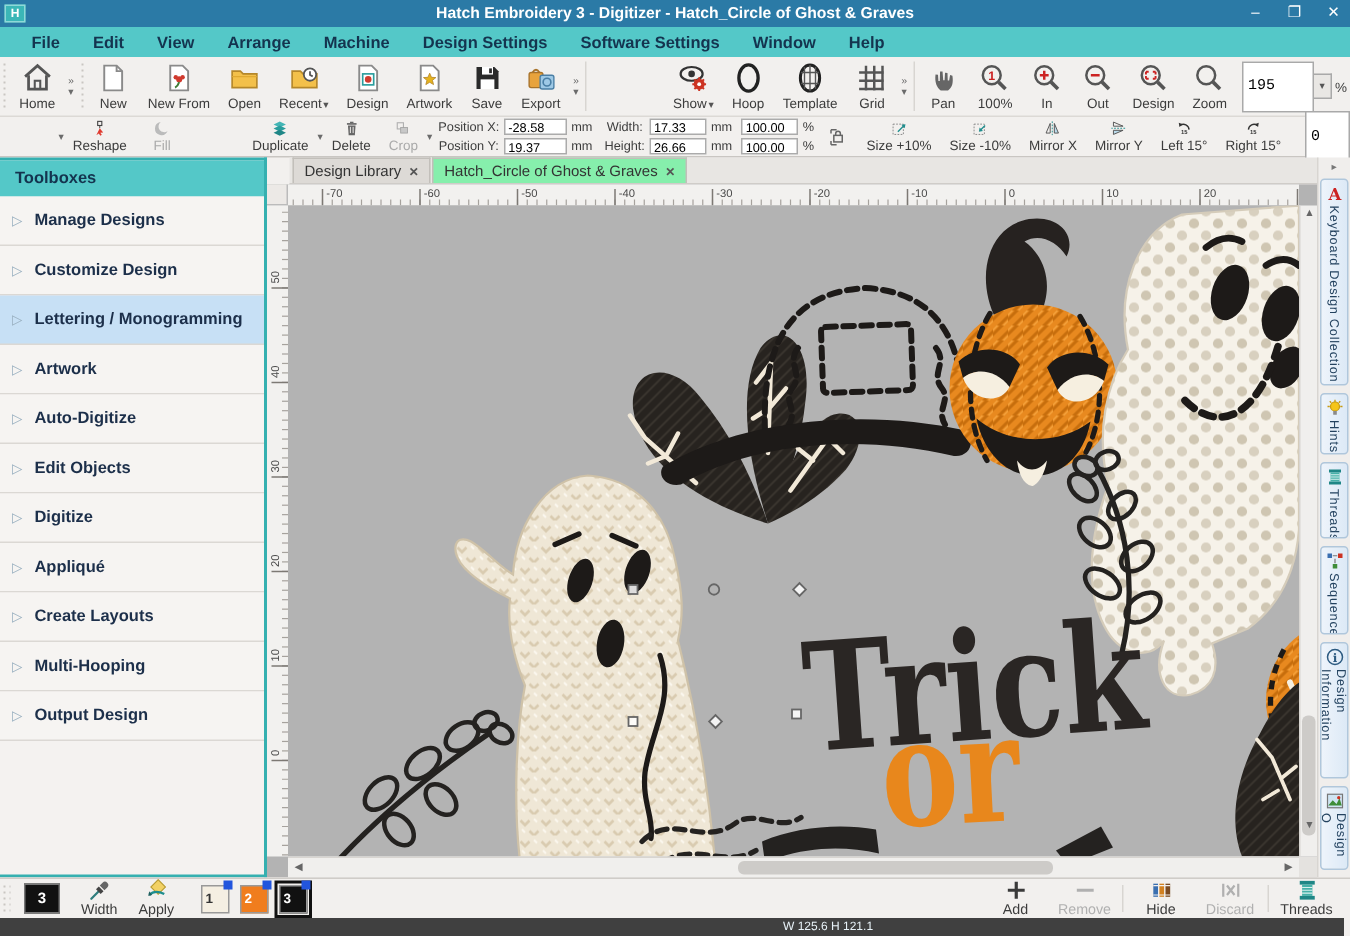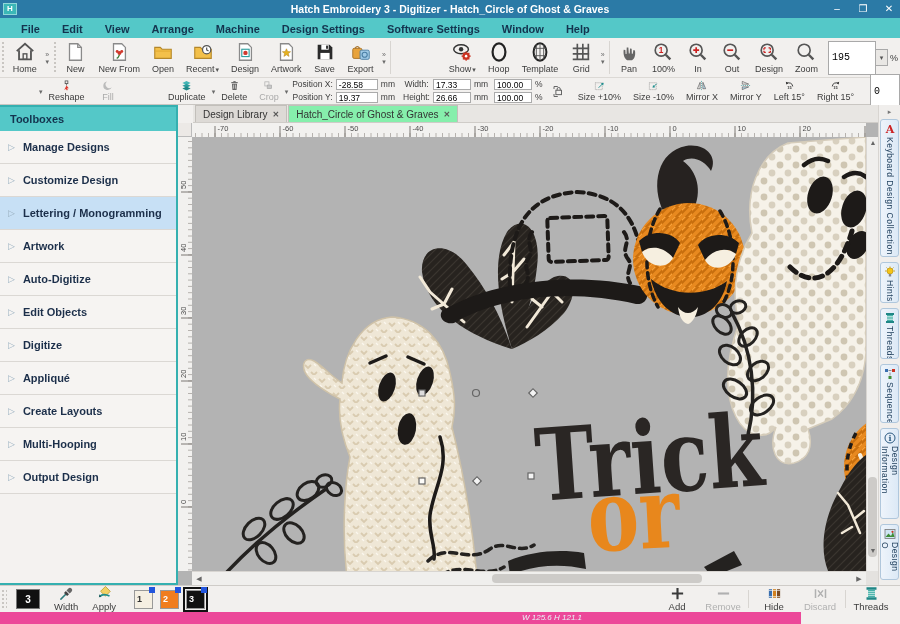--- a/index.html
+++ b/index.html
@@ -106,22 +106,22 @@
   .chips { display:flex; gap:7px; margin-left:18px; }
   .chip { position:relative; width:19px; height:19px; border:1px solid #999; }
   .chip .num { position:absolute; left:2px; top:3px; font-size:9px; font-weight:bold; }
   .chip .corner { position:absolute; right:-3px; top:-4px; width:6px; height:6px; background:#2255dd; }
   .chip.selected { outline:2px solid #111; outline-offset:1px; }
   .thread-actions { margin-left:auto; display:flex; align-items:center; margin-right:6px; }
   .ta-btn { display:flex; flex-direction:column; align-items:center; width:46px; }
   .ta-btn .lbl { font-size:9.5px; color:#3c3c3c; }
   .ta-btn.dis .lbl { color:#b0b0b0; }
 
-  .statusbar { position:absolute; top:612px; left:0; width:801px; height:12px; background:#ec4899;
-               color:#e8f2f8; font-size:8px; line-height:12px; padding-left:58%;font-style:italic; }
+  .statusbar { position:absolute; top:612px; left:0; width:896px; height:12px; background:#404040;
+               color:#e8f2f8; font-size:8px; line-height:12px; padding-left:58%; }
 </style>
 </head>
 <body>
 
 <div id="app">
 
   <div class="titlebar">
     <div class="app-icon">H</div>
     <div class="title-text">Hatch Embroidery 3 - Digitizer - Hatch_Circle of Ghost &amp; Graves</div>
     <div class="win-controls">

